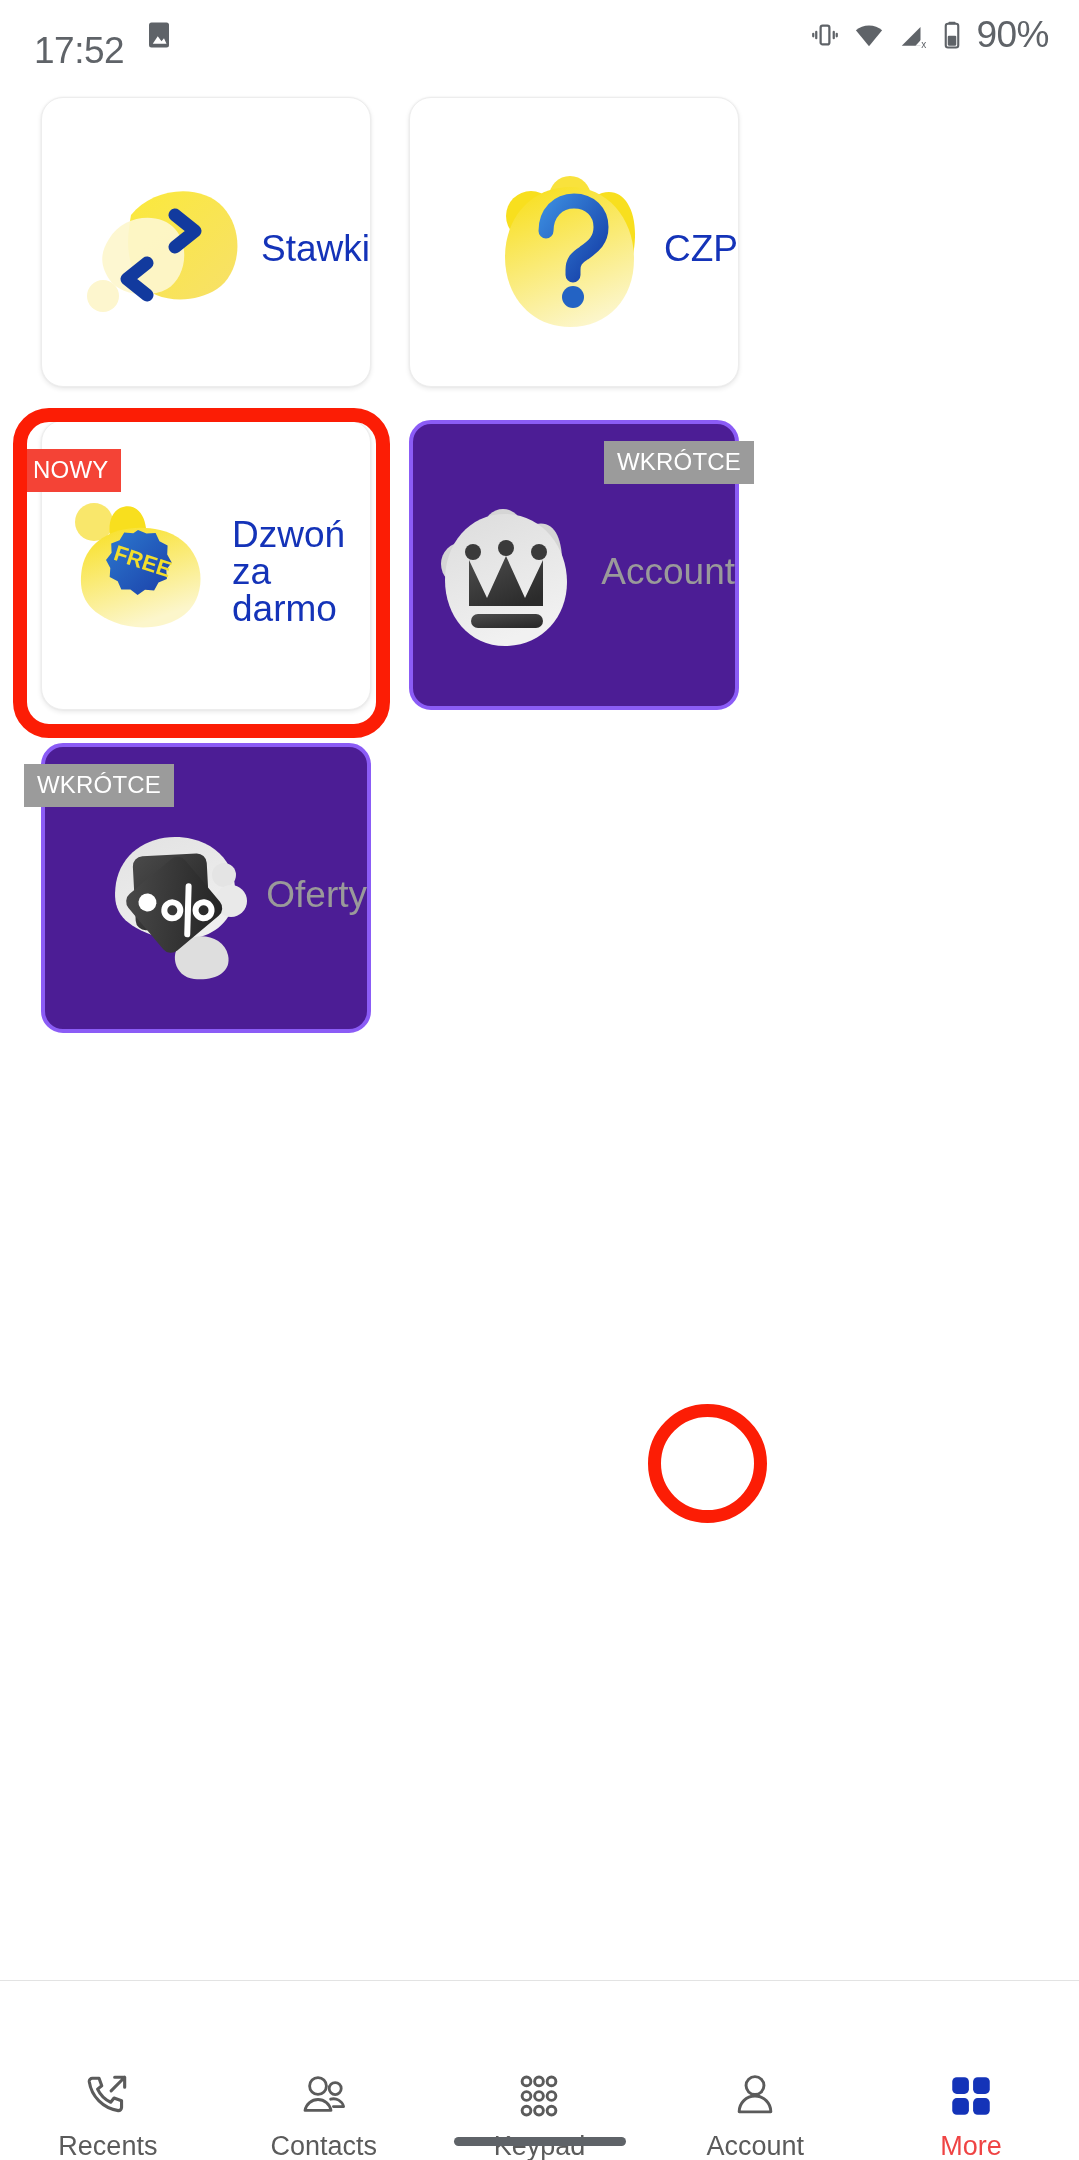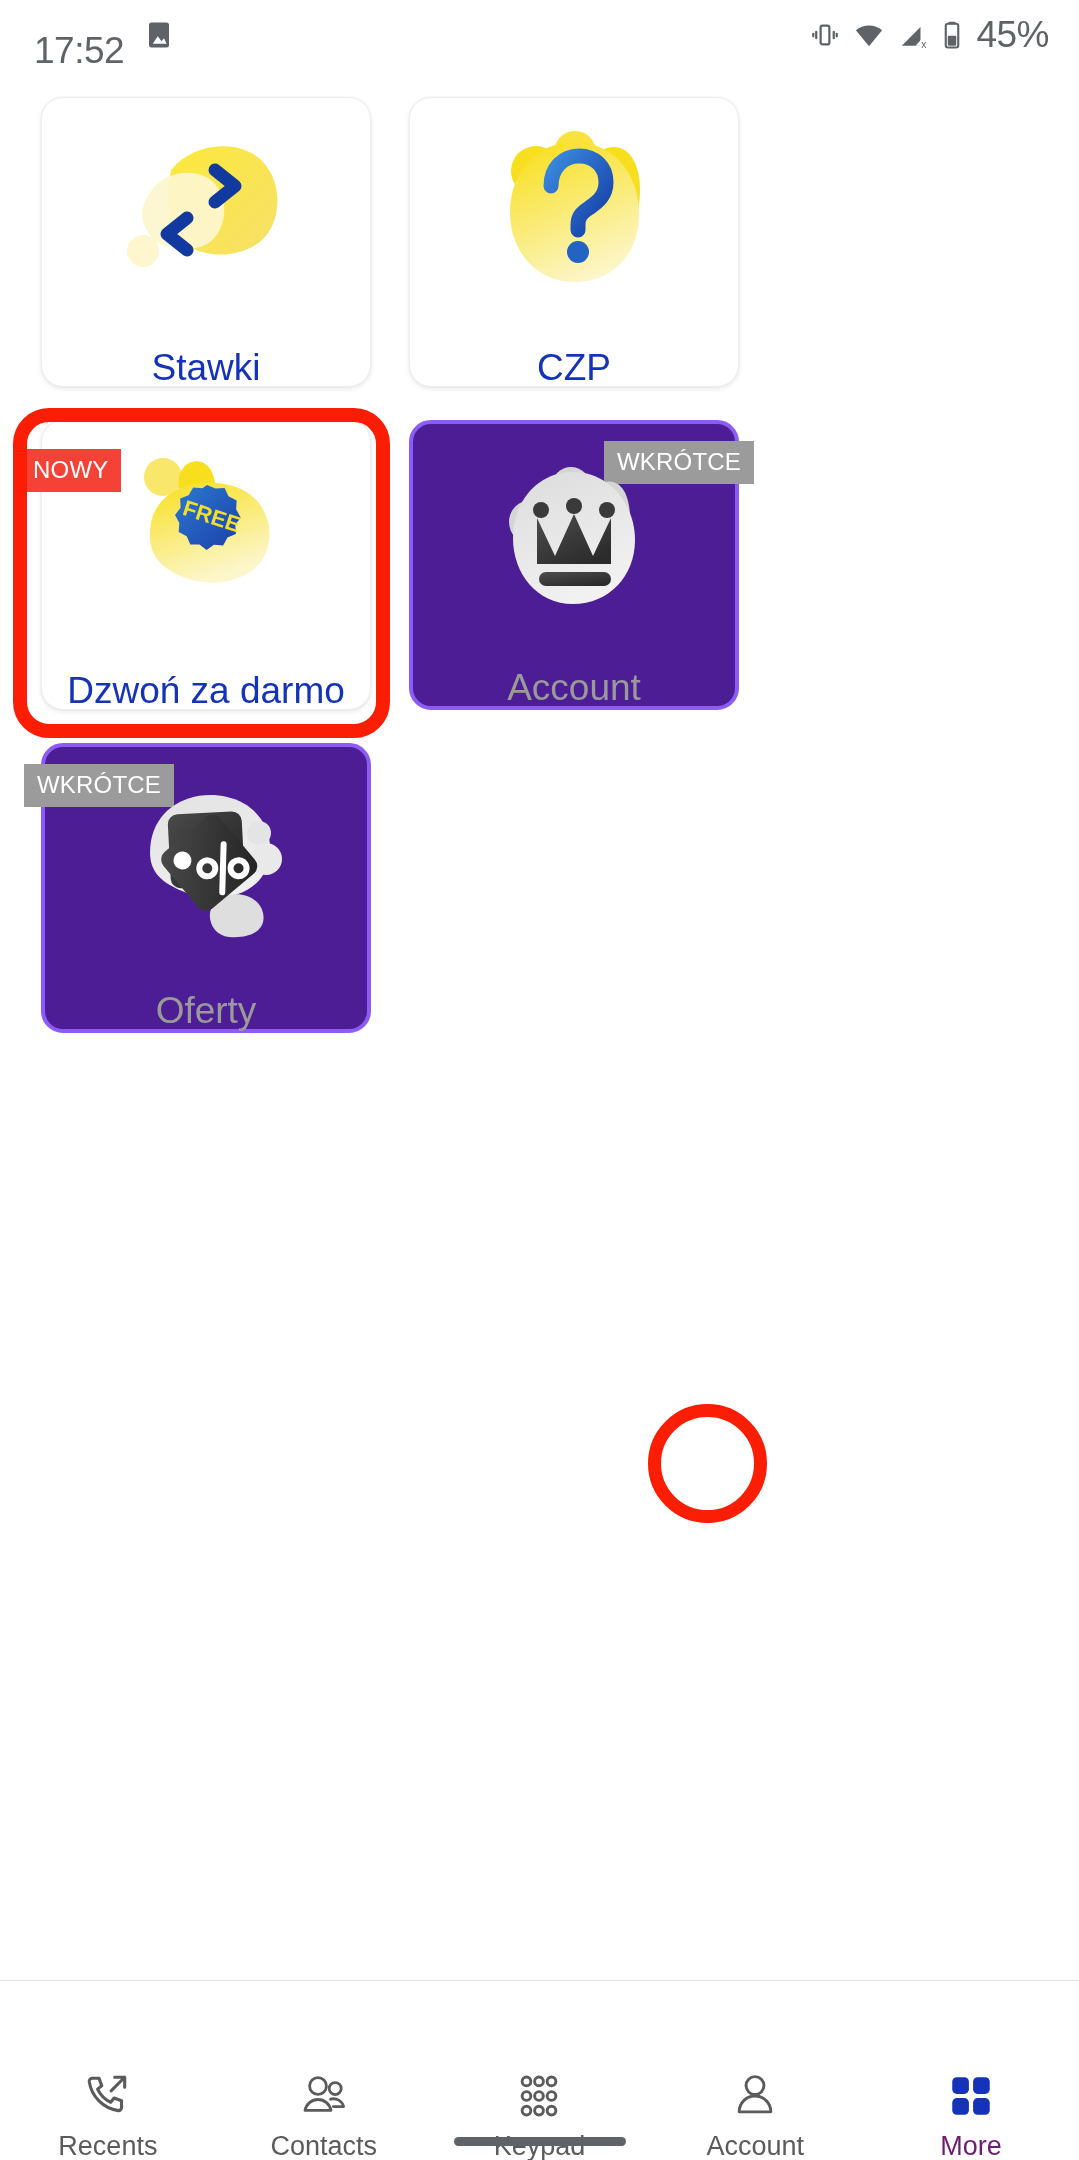--- a/index.html
+++ b/index.html
@@ -28,22 +28,22 @@
     position: absolute; top: 97px; left: 41px;
     width: 997px;
     display: flex; flex-wrap: wrap;
     gap: 33px 38px;
   }
   .card {
     position: relative;
     width: 330px; height: 290px;
     border-radius: 22px;
     background: #fff;
-    display: flex; flex-direction: column;
-    align-items: center; justify-content: space-between; gap: 14px;
+    display: flex; flex-direction: row;
+    align-items: center; justify-content: flex-end;
   }
   .card.active {
     border: 1px solid #ededed;
     box-shadow: 0 2px 5px rgba(0,0,0,0.09), 0 0 0 1px rgba(0,0,0,0.015);
   }
   .card.disabled {
     border: 4px solid #8b5cf6;
     background: #4c1d95;
   }
   .card-icon {
@@ -97,21 +97,21 @@
     width: 1079px; height: 180px;
     border-top: 1px solid #e3e3e3;
     display: flex; align-items: flex-end; justify-content: space-around;
     background: #fff;
   }
   .nav-item {
     width: 180px;
     display: flex; flex-direction: column; align-items: center; gap: 11px;
   }
   .nav-label { font-size: 27px; color: #5b5b5b; line-height: 1; }
-  .nav-item.selected .nav-label { color: #701a75; }
+  .nav-item.selected .nav-label { color: #ef4444; }
   .nav-ico { height: 52px; display: flex; align-items: center; justify-content: center; }
   .homebar {
     position: absolute; bottom: 14px; left: 50%; transform: translateX(-50%);
     width: 172px; height: 9px; border-radius: 5px; background: #5f6368;
   }
 </style>
 </head>
 <body>
 
 <div class="phone">
@@ -145,21 +145,21 @@
           <text x="18.5" y="22.5" font-size="8" fill="#5f6368" font-family="Liberation Sans, sans-serif">x</text>
         </svg>
       </span>
       <span>
         <svg class="ic" width="22" height="30" viewBox="0 0 14 24">
           <rect x="4.2" y="1.3" width="5.6" height="2" rx="0.6" fill="#5f6368"></rect>
           <rect x="2" y="3" width="10" height="19" rx="1.8" fill="none" stroke="#5f6368" stroke-width="1.7"></rect>
           <rect x="3.6" y="12.5" width="6.8" height="8" rx="0.9" fill="#5f6368"></rect>
         </svg>
       </span>
-      <span class="sb-battery-text">45%</span>
+      <span class="sb-battery-text">90%</span>
     </div>
   </div>
 
   <div class="grid">
 
     <div class="card active">
       <div class="card-icon">
         <svg width="190" height="175" viewBox="0 0 190 175">
           <defs>
             <linearGradient id="gYel1" x1="0" y1="0" x2="1" y2="1">

